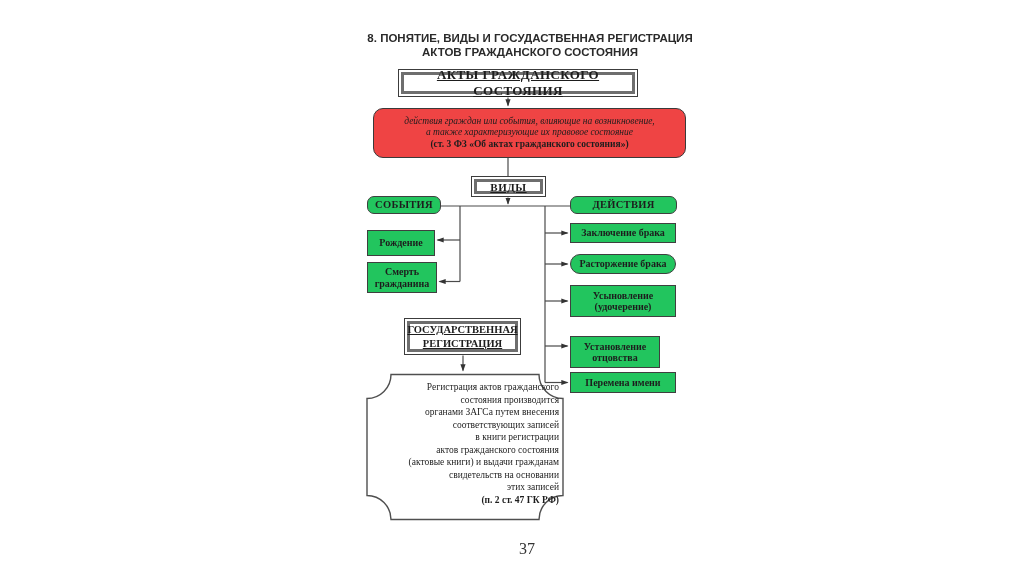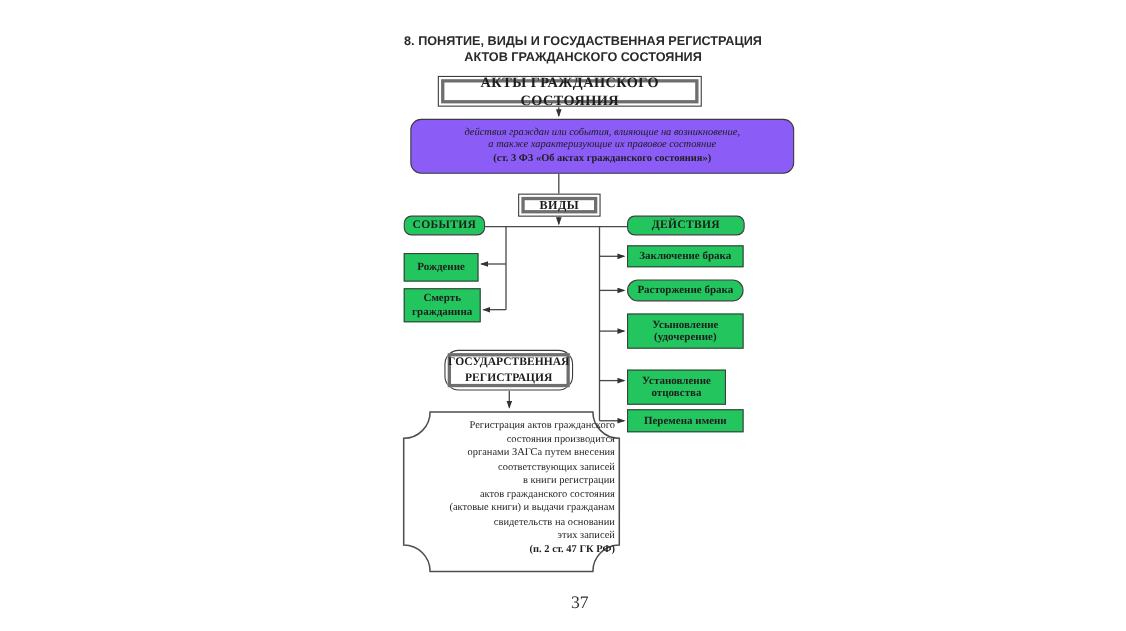--- a/index.html
+++ b/index.html
@@ -18,46 +18,46 @@
     border:1.2px solid #3f3f3f;background:#22c55e;
     display:flex;align-items:center;justify-content:center;
     text-align:center;font-weight:bold;line-height:1.15;
   }
   .rounded{border-radius:7px;}
   .dbl{border:1px solid #3c3c3c;background:#fff;padding:2px;}
   .dbl-inner{
     box-sizing:border-box;width:100%;height:100%;
     border:3px solid #6e6e6e;background:#fff;
     display:flex;flex-direction:column;align-items:center;justify-content:center;
-    text-align:center;font-weight:bold;
+    text-align:center;font-weight:bold;text-decoration:underline;
   }
   .def-box{
-    left:373px;top:108px;width:349px;height:50px;
-    border:1.5px solid #3a3a3a;border-radius:10px;background:#8b5cf6;
+    left:373px;top:108px;width:313px;height:50px;
+    border:1.5px solid #3a3a3a;border-radius:10px;background:#ef4444;
     display:flex;flex-direction:column;align-items:center;justify-content:center;
     font-size:9.5px;line-height:11.5px;text-align:center;
   }
   .def-line{font-style:italic;}
   .def-src{font-weight:bold;}
   .akty{left:398px;top:69px;width:240px;height:28px;}
   .akty .dbl-inner{font-size:13px;letter-spacing:.4px;}
   .vidy{left:471px;top:176px;width:75px;height:21px;}
   .vidy .dbl-inner{font-size:11px;letter-spacing:.5px;}
   .cat{font-size:10.5px;letter-spacing:.3px;}
   .sobytiya{left:367px;top:196px;width:74px;height:18px;}
   .deystviya{left:570px;top:196px;width:107px;height:18px;justify-content:center;}
   .item{font-size:10px;padding:1px 4px;}
   .rozhdenie{left:367px;top:230px;width:68px;height:26px;}
   .smert{left:367px;top:262px;width:70px;height:31px;}
   .zakl{left:570px;top:223px;width:106px;height:20px;}
   .rast{left:570px;top:254px;width:106px;height:20px;border-radius:10px;}
   .usyn{left:570px;top:285px;width:106px;height:32px;}
   .ustan{left:570px;top:336px;width:90px;height:32px;}
   .perem{left:570px;top:372px;width:106px;height:21px;}
-  .gosreg{left:404px;top:318px;width:117px;height:37px;border-radius:13px;}
+  .gosreg{left:404px;top:318px;width:117px;height:37px;}
   .gosreg .dbl-inner{font-size:10.5px;line-height:1.25;padding:0 2px;}
   .plaque-text{
     left:372px;top:381px;width:187px;text-align:right;
     font-size:9.5px;line-height:12.5px;
   }
   .plaque-src{font-weight:bold;}
   .pagenum{left:515px;top:540px;width:24px;text-align:center;font-size:16px;color:#333;}
 </style>
 </head>
 <body>

